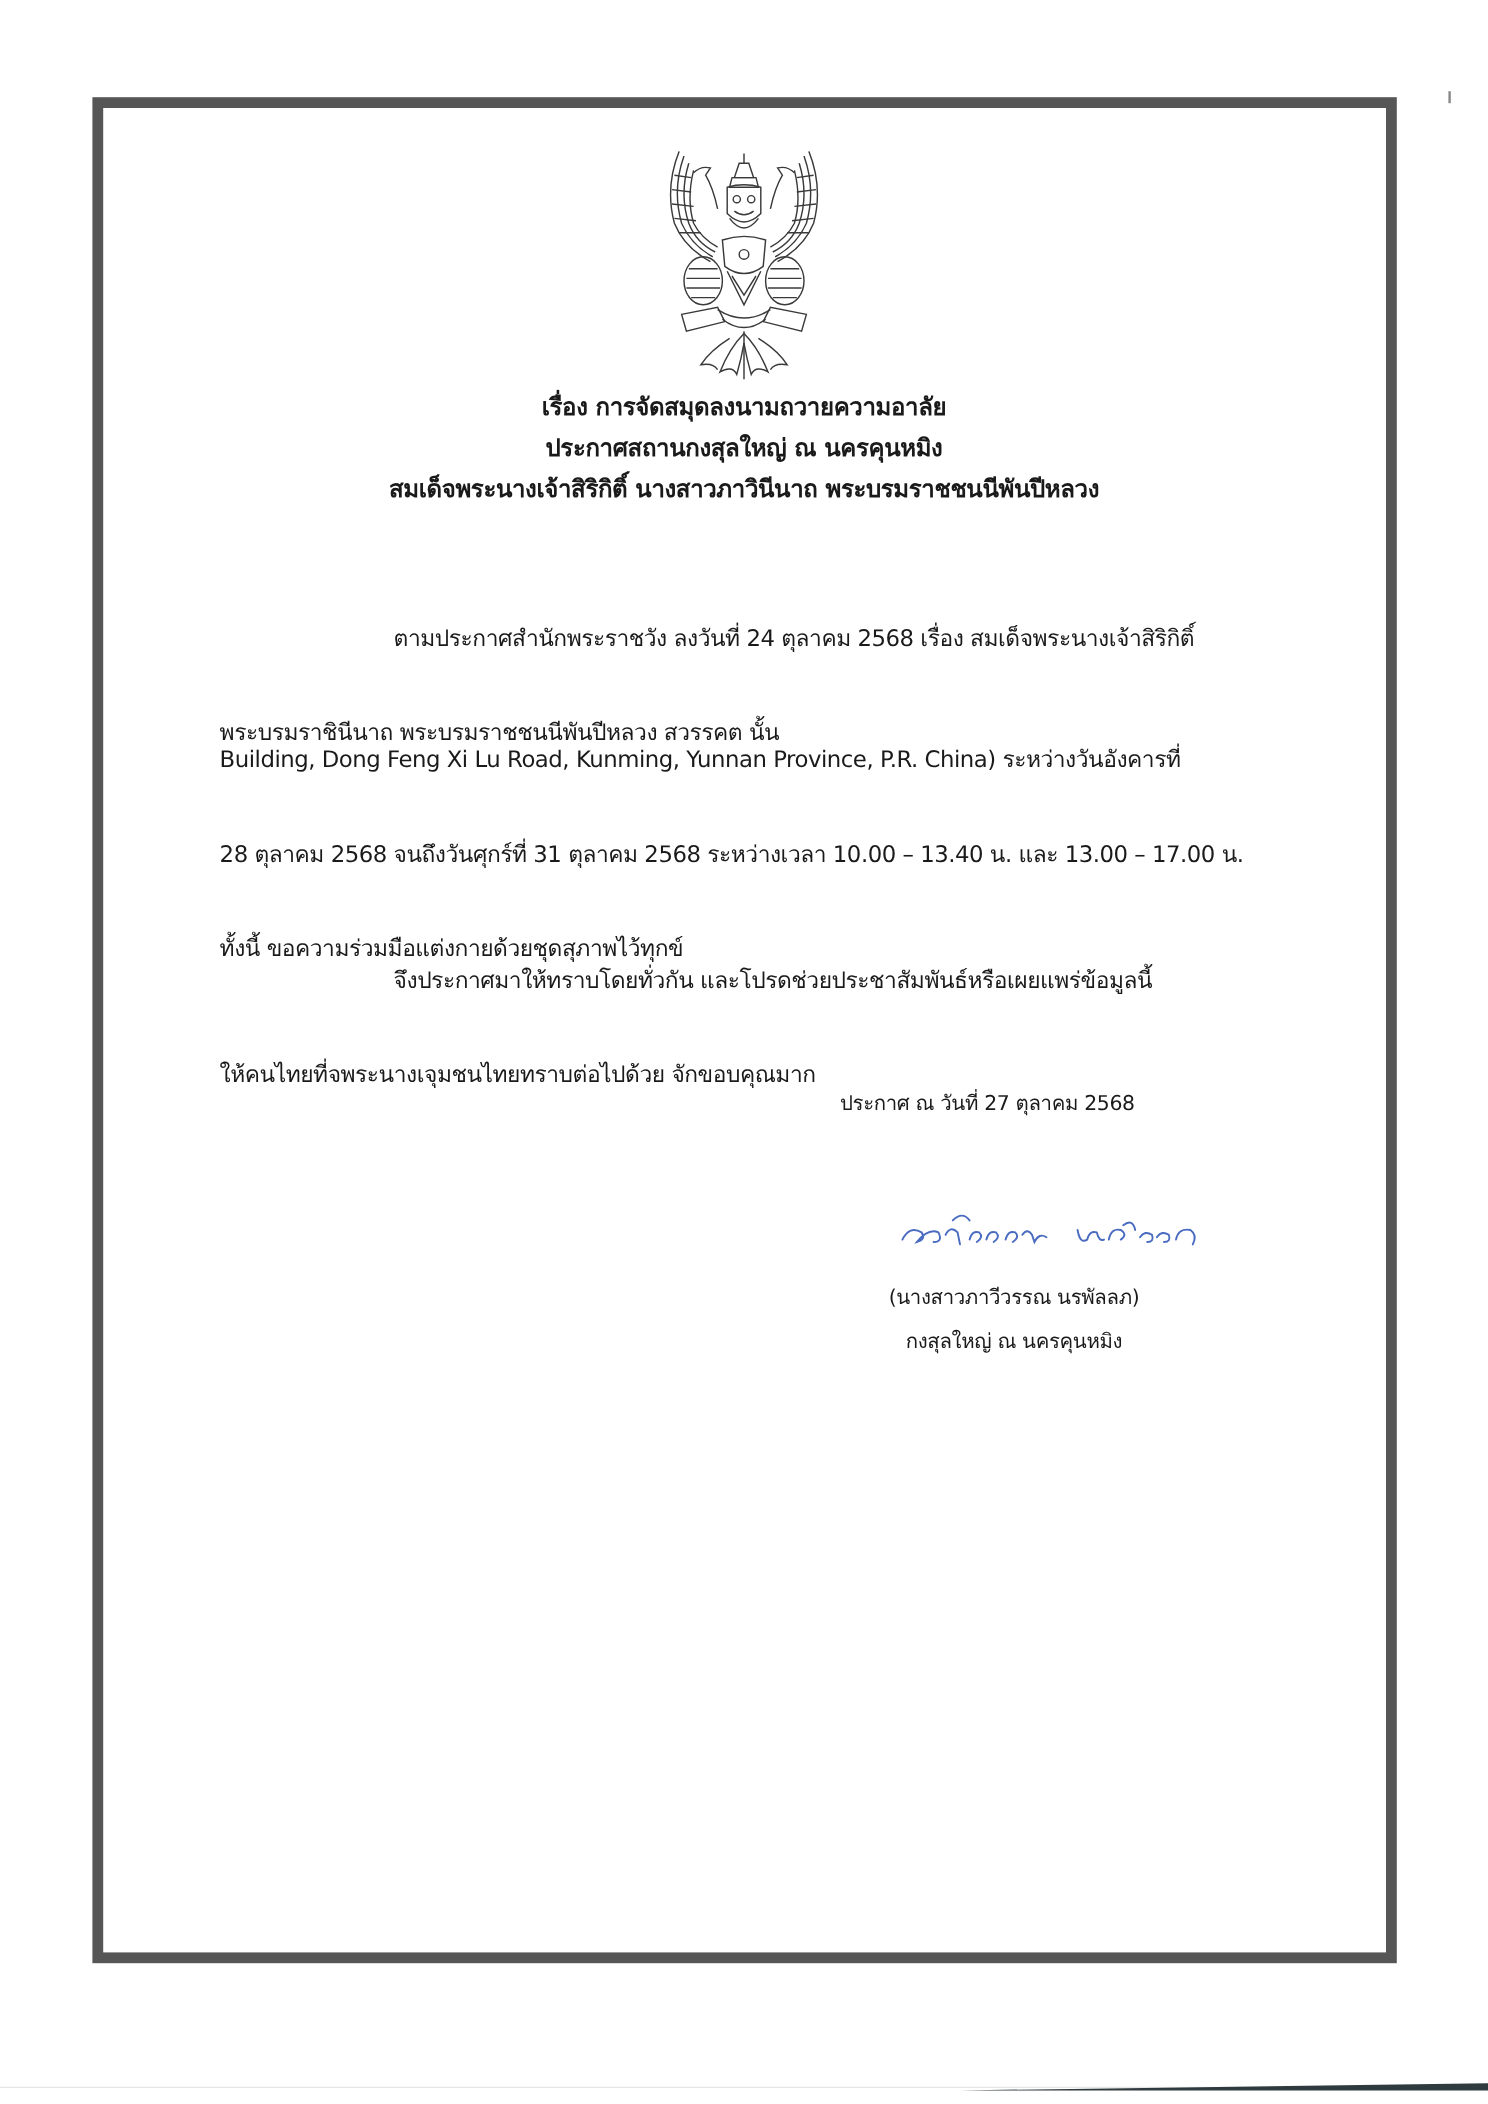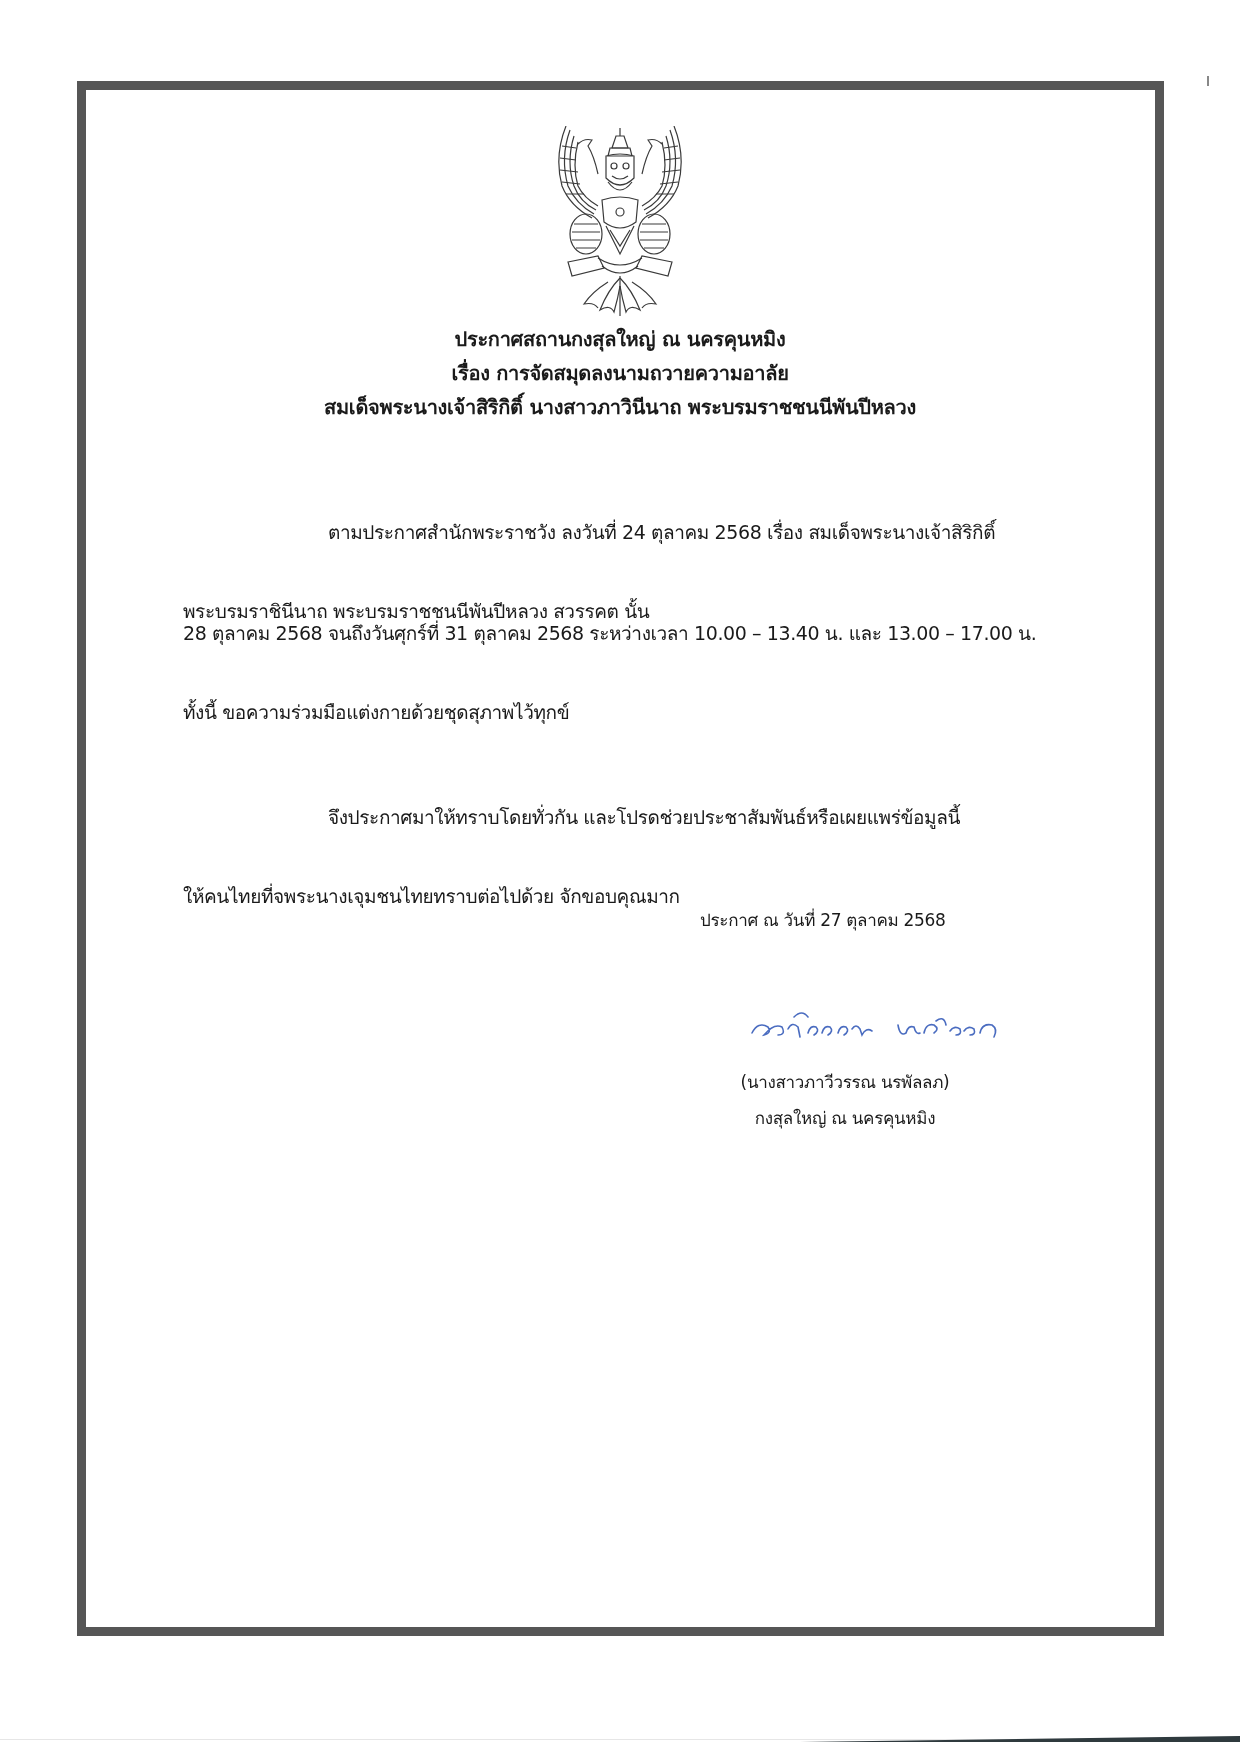--- a/index.html
+++ b/index.html
@@ -160,31 +160,32 @@
 
     <path d="M72 150 L72 190"></path>
     <path d="M72 152 Q60 164 52 184 Q62 178 66 186 Q70 172 72 160"></path>
     <path d="M72 152 Q84 164 92 184 Q82 178 78 186 Q74 172 72 160"></path>
     <path d="M60 156 Q44 166 36 178 Q46 176 50 182"></path>
     <path d="M84 156 Q100 166 108 178 Q98 176 94 182"></path>
   </g>
 </svg>
 
 <div class="heading">
+  <div>เรื่อง การจัดสมุดลงนามถวายความอาลัย</div>
   <div>ประกาศสถานกงสุลใหญ่ ณ นครคุนหมิง</div>
-  <div>เรื่อง การจัดสมุดลงนามถวายความอาลัย</div>
   <div>สมเด็จพระนางเจ้าสิริกิติ์ นางสาวภาวินีนาถ พระบรมราชชนนีพันปีหลวง</div>
 </div>
 
 <div class="para p1">
   <div class="indent">ตามประกาศสำนักพระราชวัง ลงวันที่ 24 ตุลาคม 2568 เรื่อง สมเด็จพระนางเจ้าสิริกิติ์</div>
   <div>พระบรมราชินีนาถ พระบรมราชชนนีพันปีหลวง สวรรคต นั้น</div>
 </div>
 
 <div class="para p2">
+  <div>Building, Dong Feng Xi Lu Road, Kunming, Yunnan Province, P.R. China) ระหว่างวันอังคารที่</div>
   <div>28 ตุลาคม 2568 จนถึงวันศุกร์ที่ 31 ตุลาคม 2568 ระหว่างเวลา 10.00 – 13.40 น. และ 13.00 – 17.00 น.</div>
   <div>ทั้งนี้ ขอความร่วมมือแต่งกายด้วยชุดสุภาพไว้ทุกข์</div>
 </div>
 
 <div class="para p3">
   <div class="indent">จึงประกาศมาให้ทราบโดยทั่วกัน และโปรดช่วยประชาสัมพันธ์หรือเผยแพร่ข้อมูลนี้</div>
   <div>ให้คนไทยที่จพระนางเจุมชนไทยทราบต่อไปด้วย จักขอบคุณมาก</div>
 </div>
 
 <div class="dateline">ประกาศ ณ วันที่ 27 ตุลาคม 2568</div>

